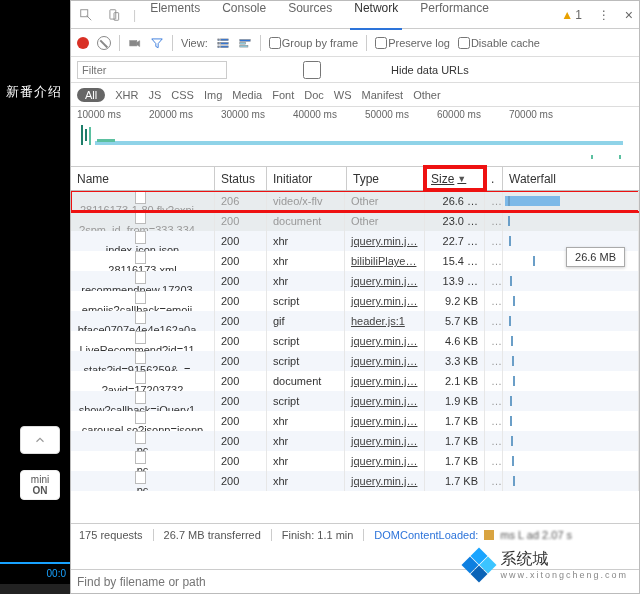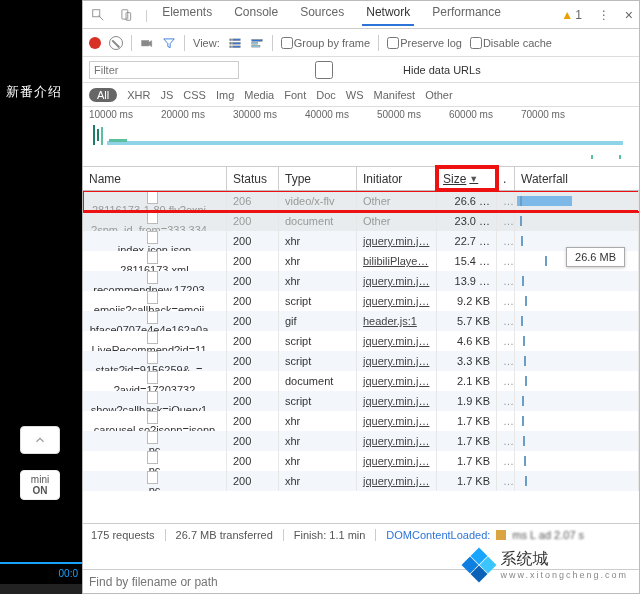--- a/index.html
+++ b/index.html
@@ -1,35 +1,35 @@
 <!DOCTYPE html>
 <html><head>
 <meta charset="utf-8">
 <style>
   * { box-sizing: border-box; margin:0; padding:0; }
   body { font-family: "Segoe UI", Arial, sans-serif; font-size:11px; color:#333; width:640px; height:594px; overflow:hidden; background:#fff;}
   .root { display:flex; width:640px; height:594px; position:relative; }
   
-  .leftstrip { width:82px; background:#000; position:relative; }
+  .leftstrip { width:70px; background:#000; position:relative; }
   .leftstrip .label { position:absolute; top:83px; left:6px; color:#fff; font-size:13px; letter-spacing:1px;}
   .leftstrip .upbtn { position:absolute; bottom:140px; left:20px; width:40px; height:28px; background:#fff; border:1px solid #ddd; border-radius:4px; display:flex; align-items:center; justify-content:center;}
   .leftstrip .upbtn svg { width:14px; height:14px; stroke:#999; fill:none; stroke-width:2;}
   .leftstrip .minibox { position:absolute; bottom:94px; left:20px; width:40px; background:#fff; border:1px solid #eee; border-radius:4px; text-align:center; font-size:10px; padding:3px 0; color:#555;}
   .leftstrip .minibox div:nth-child(2){font-weight:600;}
   .leftstrip .blueline { position:absolute; bottom:30px; left:0; right:0; height:2px; background:#18a2ff;}
   .leftstrip .time { position:absolute; bottom:15px; right:4px; color:#18a2ff; font-size:10px;}
   .leftstrip .bottombar{position:absolute; bottom:0; left:0; right:0; height:10px; background:#222;}
   
   .panel { flex:1; border:1px solid #bbb; display:flex; flex-direction:column; background:#fff;}
   
   .tabs { display:flex; align-items:center; height:28px; border-bottom:1px solid #ccc; padding:0 6px; gap:10px; font-size:12px; color:#666;}
   .tabs .iconbtn { width:18px; height:18px; display:flex; align-items:center; justify-content:center;}
   .tabs .iconbtn svg{width:14px;height:14px;stroke:#888;fill:none;stroke-width:1.5;}
   .tabs .tab { padding:0 4px; cursor:default;}
-  .tabs .tab.active { color:#333; border-bottom:2px solid #2d74da; margin-bottom:-1px; padding-bottom:5px;}
+  .tabs .tab.active { color:#333; border-bottom:2px solid #2d74da; margin-bottom:-1px; padding-bottom:13px;}
   .tabs .warn{ margin-left:auto; display:flex; align-items:center; gap:2px;}
   .tabs .warn .tri{color:#e8a100;}
   .tabs .dots{letter-spacing:-1px;}
   .tabs .x{font-size:14px;}
   
   .toolbar2{display:flex; align-items:center; height:28px; border-bottom:1px solid #ddd; padding:0 6px; gap:8px; color:#666; font-size:11px;}
   .toolbar2 .rec{width:12px;height:12px;border-radius:50%;background:#d93025;}
   .toolbar2 .nosign{width:14px;height:14px;border:1.5px solid #888;border-radius:50%;position:relative;}
   .toolbar2 .nosign:after{content:"";position:absolute;left:1px;right:1px;top:50%;height:1.5px;background:#888;transform:rotate(45deg);}
   .toolbar2 .sep{width:1px;height:16px;background:#ccc;}
@@ -224,22 +224,22 @@
         <div style="position:absolute;left:12px;top:2px;width:2px;height:18px;background:#5bc0a0;"></div>
         <div style="position:absolute;left:20px;top:14px;width:18px;height:3px;background:#5bc0a0;"></div>
         <div style="position:absolute;right:40px;top:30px;width:2px;height:4px;background:#5bc0a0;"></div>
         <div style="position:absolute;right:12px;top:30px;width:2px;height:4px;background:#5bc0a0;"></div>
       </div>
     </div>
 
     <div class="headrow">
       <div class="col colA">Name</div>
       <div class="col colB">Status</div>
+      <div class="col colD">Initiator</div>
       <div class="col colC">Type</div>
-      <div class="col colD">Initiator</div>
       <div class="col colE">
           <span>Size</span>
           <span class="sortarr">▼</span>
         </div>
       <div class="col colF">.</div>
       <div class="col colW" style="border-right:none">Waterfall</div>
     </div>
 
     <div class="tbody" id="tbody">
       <div class="mbtip">26.6 MB</div>

